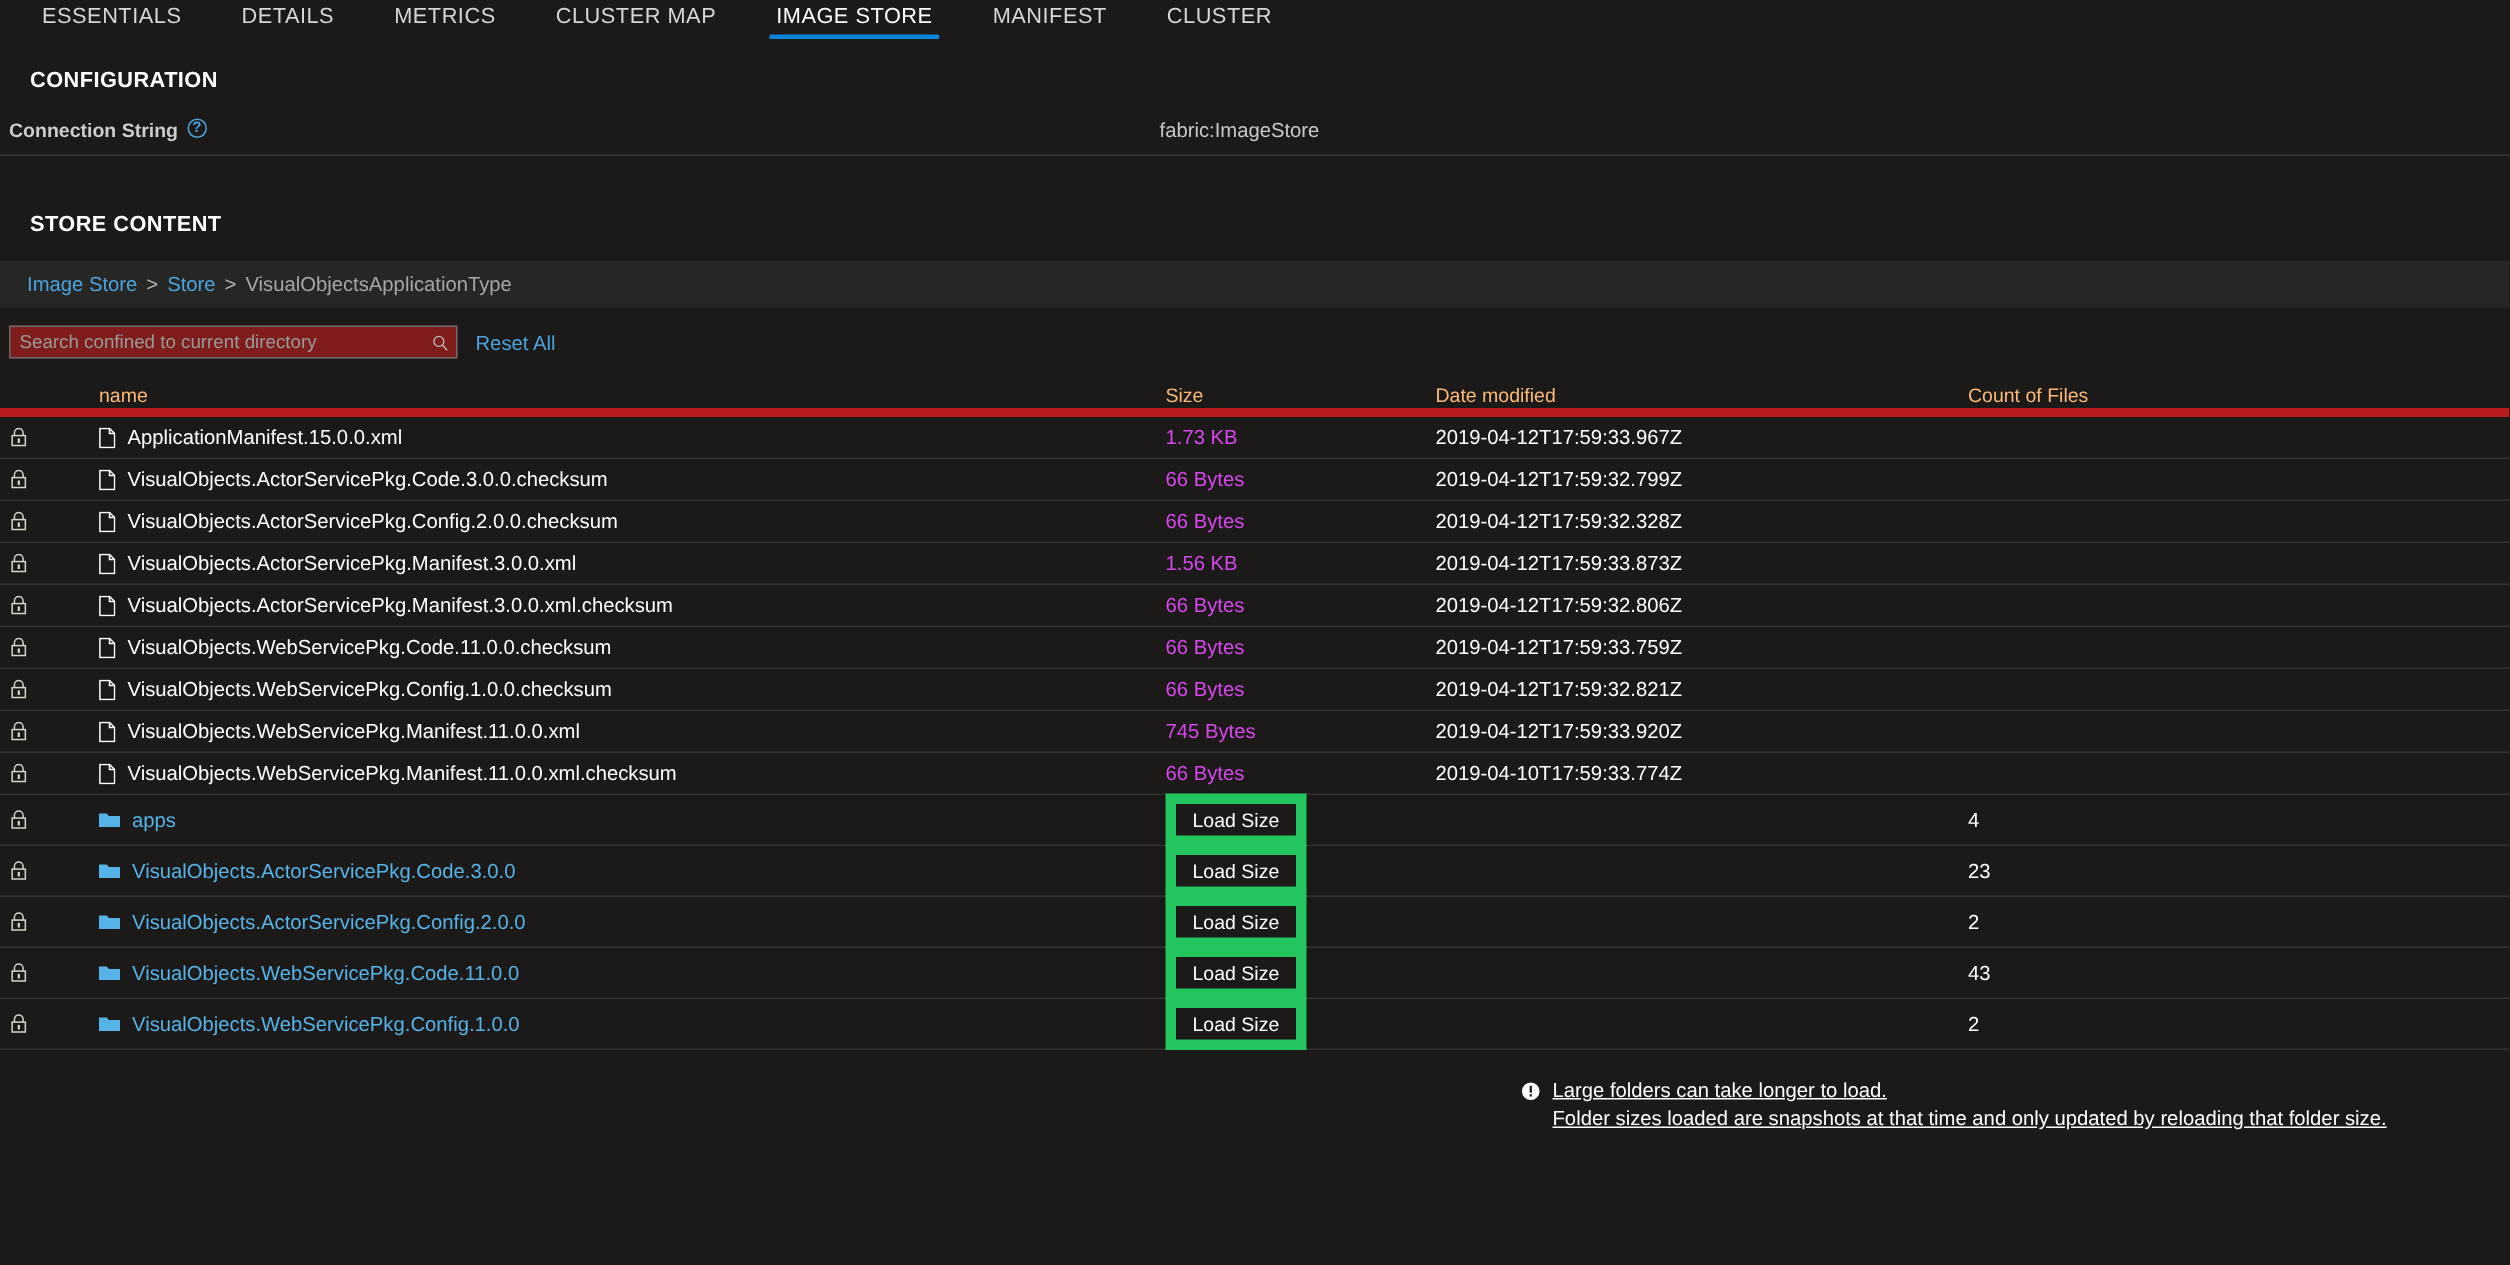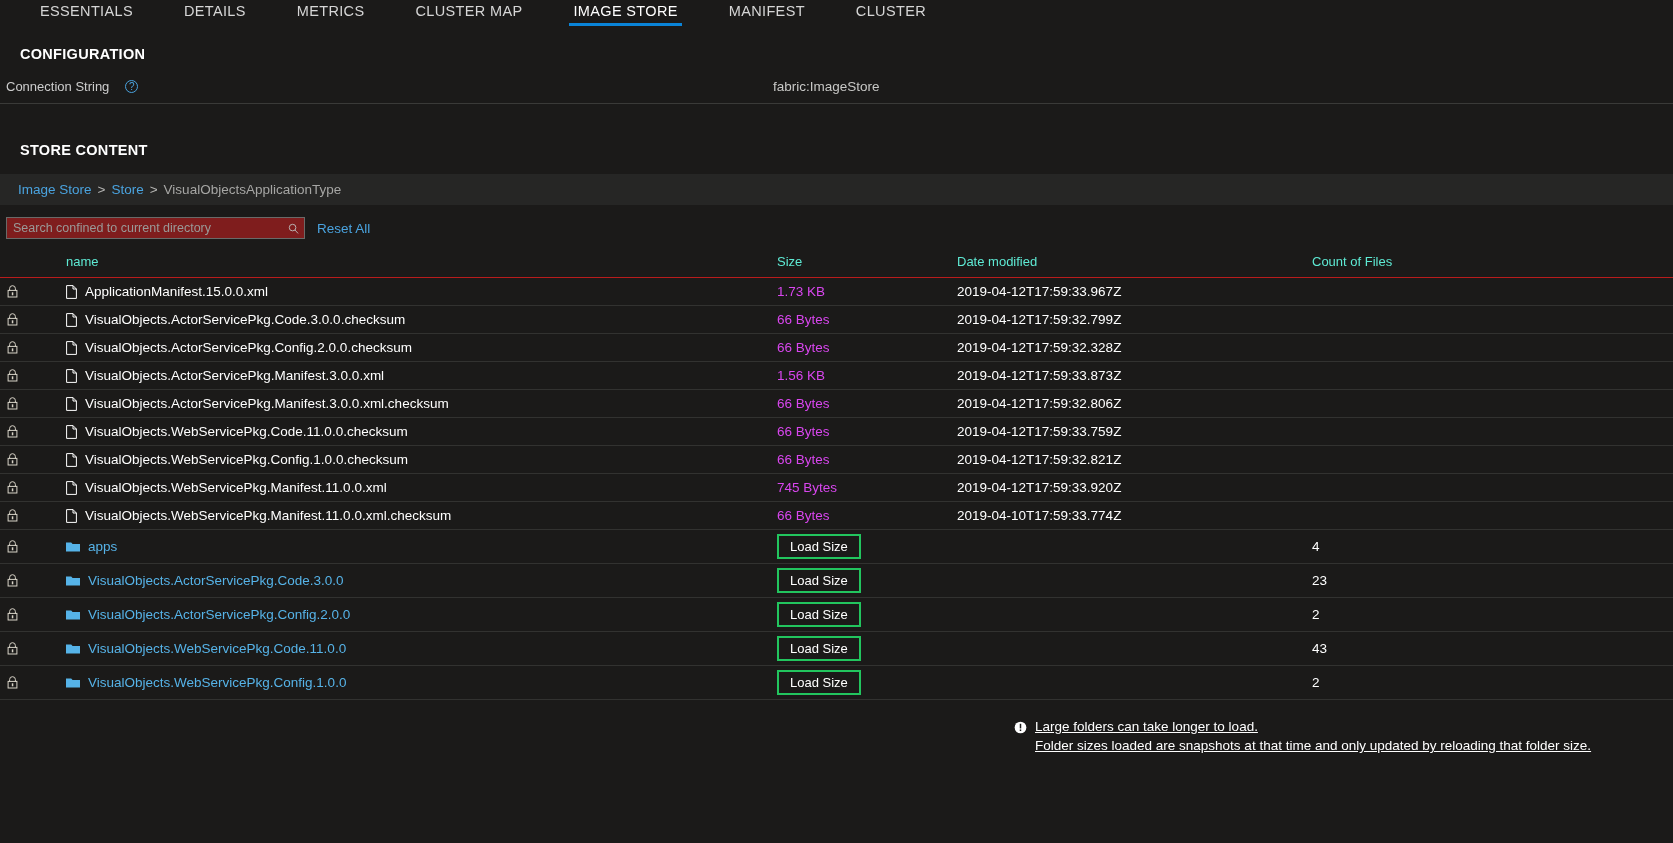--- a/index.html
+++ b/index.html
@@ -11,22 +11,22 @@
     color: #ffffff;
     overflow: hidden;
   }
   .page { width: 1673px; height: 843px; position: relative; background: #1b1a19; }
 
   
   .tabbar {
     display: flex;
     align-items: flex-start;
     height: 30px;
-    padding-left: 20px;
-    gap: 11px;
+    padding-left: 8px;
+    gap: 0px;
   }
   .tab {
     position: relative;
     font-size: 14.5px;
     letter-spacing: .35px;
     color: #d6d6d6;
     padding: 0 20px;
     line-height: 22px;
     height: 30px;
     white-space: nowrap;
@@ -56,25 +56,24 @@
   .conn-row {
     margin-top: 17px;
     display: flex;
     align-items: center;
     border-bottom: 1px solid #3a3a38;
     padding: 0 6px 9px 6px;
     position: relative;
   }
   .conn-label {
     font-size: 13px;
-    font-weight: normal;
+    font-weight: bold;
     color: #cdcdcd;
     display: flex;
-    align-items: center;
-    gap: 16px;
+    gap: 6px;
   }
   .help-icon {
     display: inline-block;
     width: 13px; height: 13px;
     border: 1px solid #4aa3df;
     border-radius: 50%;
     color: #4aa3df;
     font-size: 10px;
     line-height: 11px;
     text-align: center;
@@ -139,25 +138,25 @@
   .reset-all {
     color: #4aa3df;
     font-size: 13.5px;
     cursor: pointer;
   }
 
   
   .table { margin-top: 15px; width: 100%; }
   .thead {
     display: flex;
-    align-items: flex-start;
+    align-items: center;
     height: 24px;
-    border-bottom: 1px solid #b91c1c;
+    border-bottom: 6px solid #b91c1c;
     font-size: 13px;
-    color: #5eead4;
+    color: #fdba74;
   }
   .row {
     display: flex;
     align-items: center;
     height: 28px;
     border-bottom: 1px solid #323230;
     font-size: 13.5px;
   }
   .row.folder { height: 34px; }
 
@@ -177,21 +176,21 @@
   .folder-icon { width: 14px; height: 11px; display:block; flex: 0 0 14px; }
 
   .name-text { color: #ffffff; white-space: nowrap; }
   .name-link { color: #56b3e8; white-space: nowrap; cursor: pointer; }
   .size-text { color: #d946ef; }
   .date-text { color: #ffffff; }
   .count-text { color: #ffffff; }
 
   .load-size-btn {
     background: transparent;
-    border: 2px solid #22c55e;
+    border: 7px solid #22c55e;
     color: #ffffff;
     font-family: "Liberation Sans", sans-serif;
     font-size: 13px;
     padding: 3px 11px;
     cursor: pointer;
     line-height: 15px;
   }
 
   
   .footer-note {

